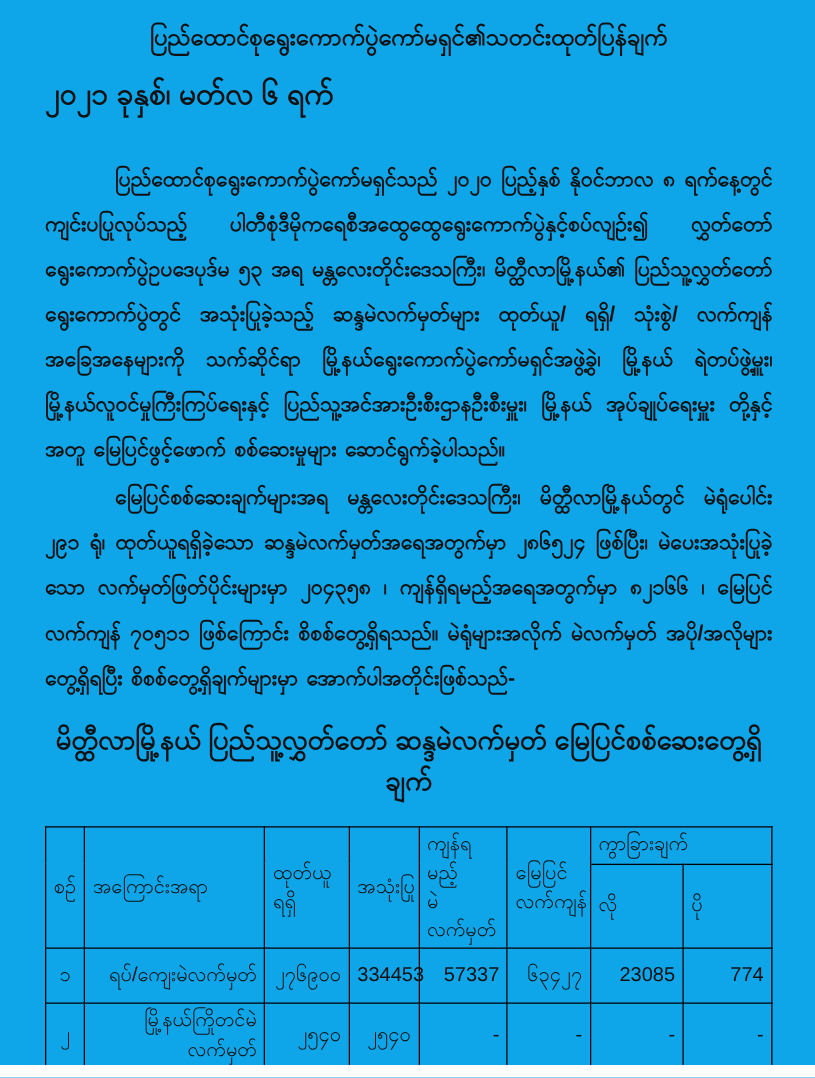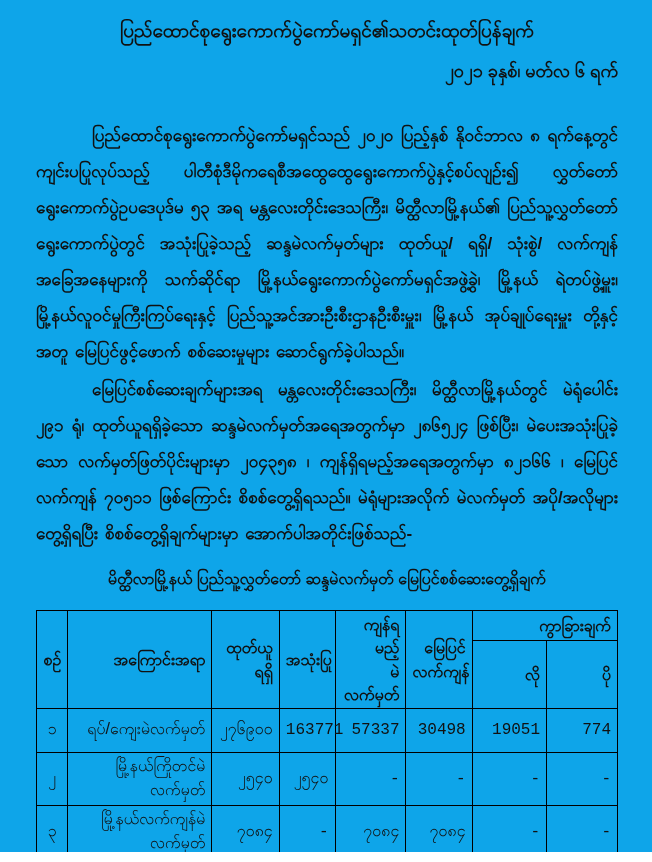--- a/index.html
+++ b/index.html
@@ -14,62 +14,62 @@
     overflow: hidden;
   }
   .doc-title {
     text-align: center;
     font-weight: bold;
     font-size: 19px;
     line-height: 1.4;
     margin: 4px 0 0 0;
   }
   .doc-date {
-    text-align: right;
+    text-align: left;
     font-weight: bold;
-    font-size: 18px;
+    font-size: 24px;
     line-height: 1.4;
     margin: 14px 0 0 0;
   }
   .body-text { margin-top: 34px; font-weight: bold; }
   .para {
     font-size: 17px;
     line-height: 2.12;
     text-align: justify;
     text-indent: 56px;
     margin: 0 0 2px 0;
     word-spacing: 2px;
   }
   .table-title {
     text-align: center;
     font-weight: bold;
-    font-size: 16px;
+    font-size: 22px;
     margin: 16px 0 18px 0;
   }
   table.results {
     width: 100%;
     border-collapse: collapse;
     table-layout: fixed;
     font-size: 16px;
     color: #111111;
   }
   table.results th, table.results td {
     border: 1.6px solid #000000;
     padding: 2px 6px;
     vertical-align: middle;
   }
   table.results th {
-    font-weight: bold;
-    text-align: right;
+    font-weight: normal;
+    text-align: left;
     line-height: 1.45;
   }
   thead tr.h-top th { height: 30px; }
   td.c-no   { text-align: center; height: 44px; }
   td.c-subj { text-align: right; padding-left: 7px; }
-  td.c-num  { text-align: right; padding-right: 9px; font-family: Liberation Mono, monospace; }
+  td.c-num  { text-align: right; padding-right: 9px; }
   tr.total-row td { font-weight: bold; height: 48px; }
   tr.total-row td.t-label { text-align: center; }
   .hdr-line { display: block; }
   col.w-no { width: 5.4%; }
   col.w-subj { width: 24.8%; }
   col.w-issued { width: 11.6%; }
   col.w-used { width: 9.6%; }
   col.w-remain { width: 12.2%; }
   col.w-ground { width: 11.4%; }
   col.w-shortage { width: 12.8%; }
@@ -120,24 +120,24 @@
       <tr>
         <th>လို</th>
         <th>ပို</th>
       </tr>
     </thead>
     <tbody>
       <tr>
         <td class="c-no">၁</td>
         <td class="c-subj">ရပ်/ကျေးမဲလက်မှတ်</td>
         <td class="c-num">၂၇၆၉၀၀</td>
-        <td class="c-num">163771</td>
+        <td class="c-num">334453</td>
         <td class="c-num">57337</td>
-        <td class="c-num">30498</td>
-        <td class="c-num">19051</td>
+        <td class="c-num">၆၃၄၂၇</td>
+        <td class="c-num">23085</td>
         <td class="c-num">774</td>
       </tr>
       <tr>
         <td class="c-no">၂</td>
         <td class="c-subj">မြို့နယ်ကြိုတင်မဲလက်မှတ်</td>
         <td class="c-num">၂၅၄၀</td>
         <td class="c-num">၂၅၄၀</td>
         <td class="c-num">-</td>
         <td class="c-num">-</td>
         <td class="c-num">-</td>

